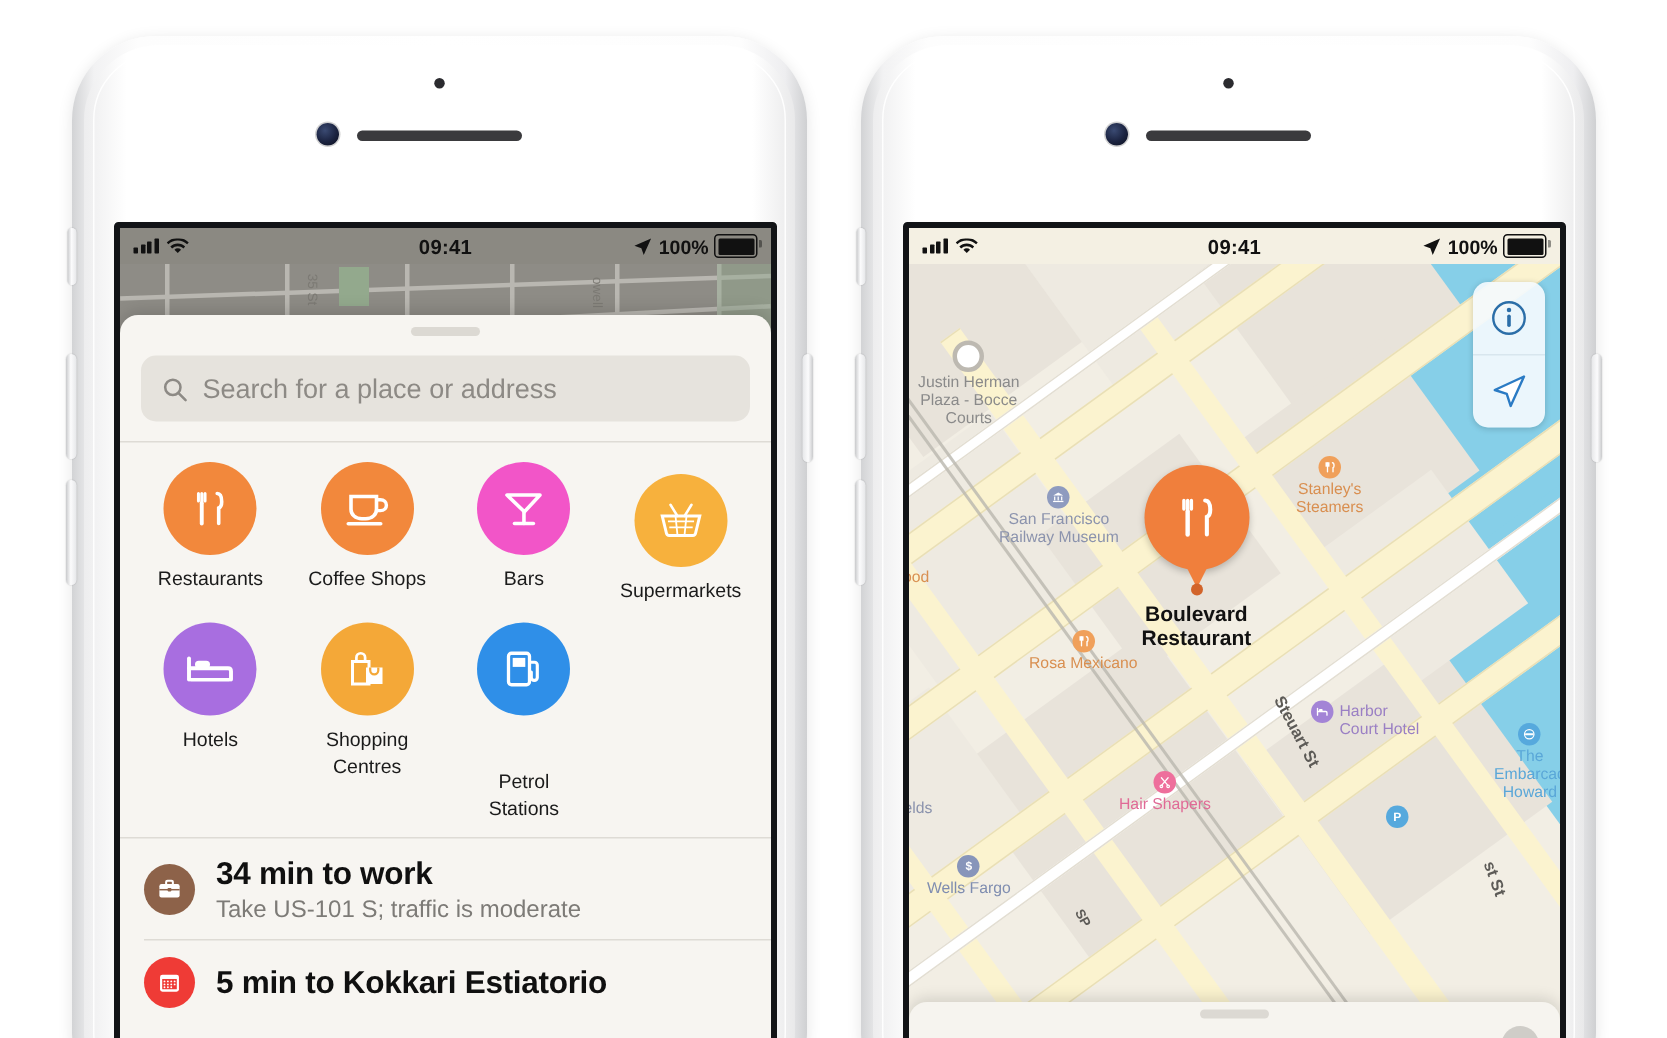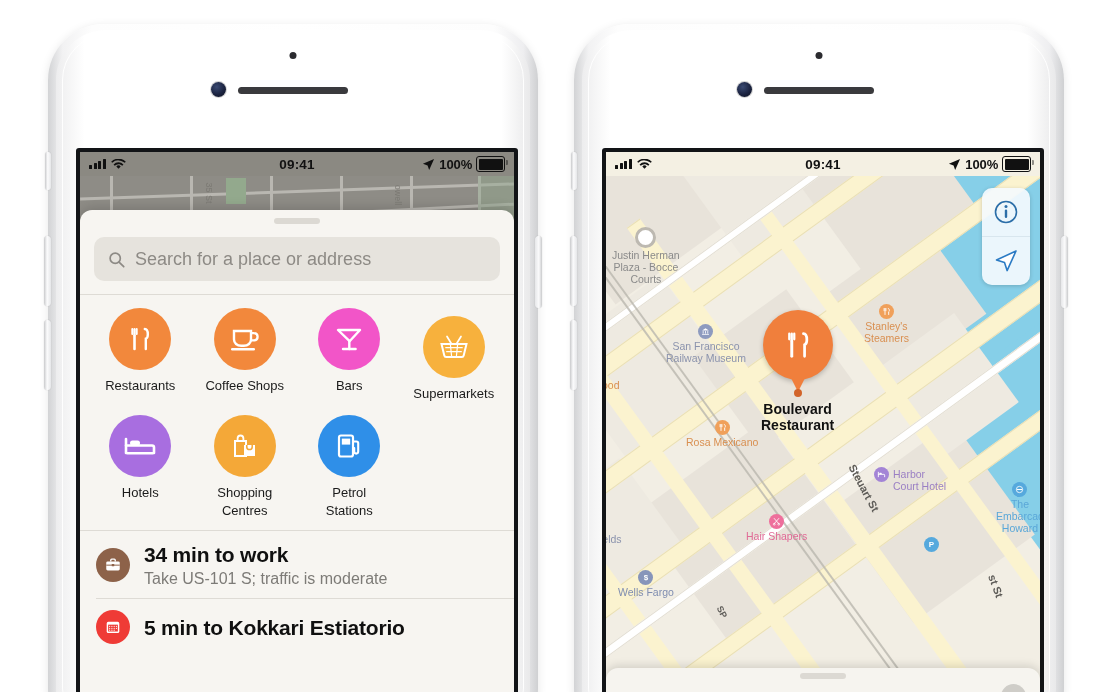--- a/index.html
+++ b/index.html
@@ -264,21 +264,21 @@
                   <path d="M6 10h11v15H6z" fill="none" stroke="#fff" stroke-width="2"></path>
                   <path d="M8.6 10V7.4a2.9 2.9 0 0 1 5.8 0V10" fill="none" stroke="#fff" stroke-width="1.8"></path>
                   <path d="M15 14h11v11H15z" fill="#fff"></path>
                   <path d="M17.8 14v1.9a2.7 2.7 0 0 0 5.4 0V14" fill="none" stroke="#f4a838" stroke-width="1.5"></path>
                 </svg>
               </div>
               <div class="cname" style="white-space:pre-line;">Shopping
 Centres</div>
             </div>
 
-            <div class="cat" style="margin-top:8px;">
+            <div class="cat" style="margin-top:8px;gap:28px;">
               <div class="circ" style="background:#2f8fe8;">
                 <svg width="30" height="30" viewBox="0 0 30 30">
                   <rect x="5" y="4.5" width="14" height="21" rx="2" fill="none" stroke="#fff" stroke-width="2.2"></rect>
                   <rect x="7.8" y="7.6" width="8.4" height="6" fill="#fff"></rect>
                   <path d="M19 10.5h3.4c1 0 1.8.8 1.8 1.8v8.3a2 2 0 0 1-4 0V17" fill="none" stroke="#fff" stroke-width="2.1" stroke-linecap="round"></path>
                 </svg>
               </div>
               <div class="cname" style="white-space:pre-line;">Petrol
 Stations</div>
             </div>

